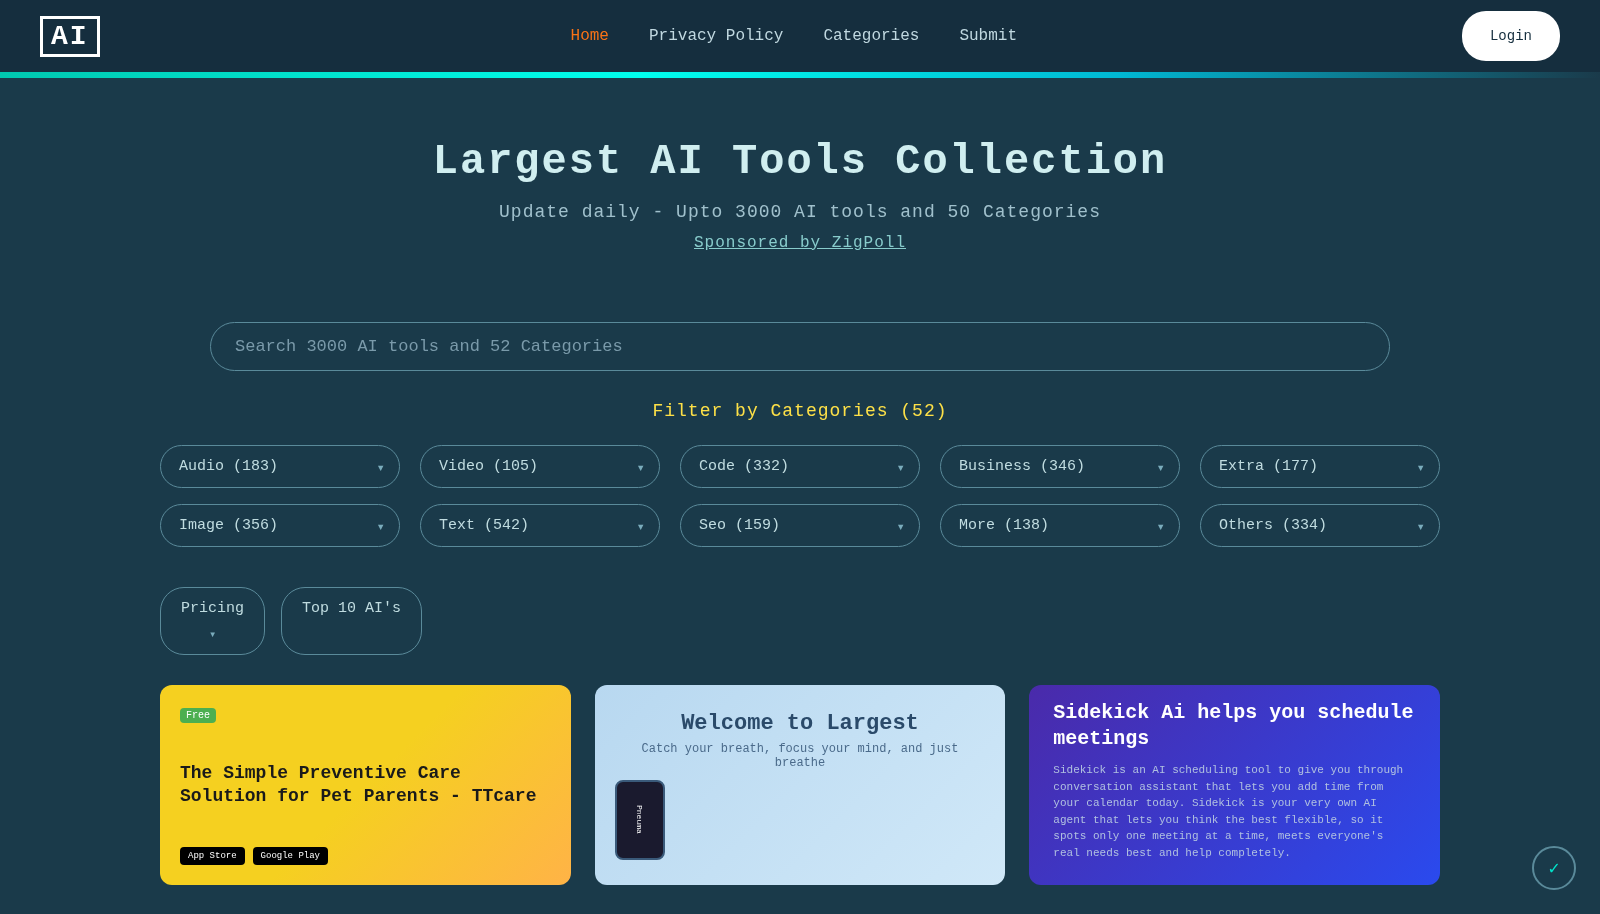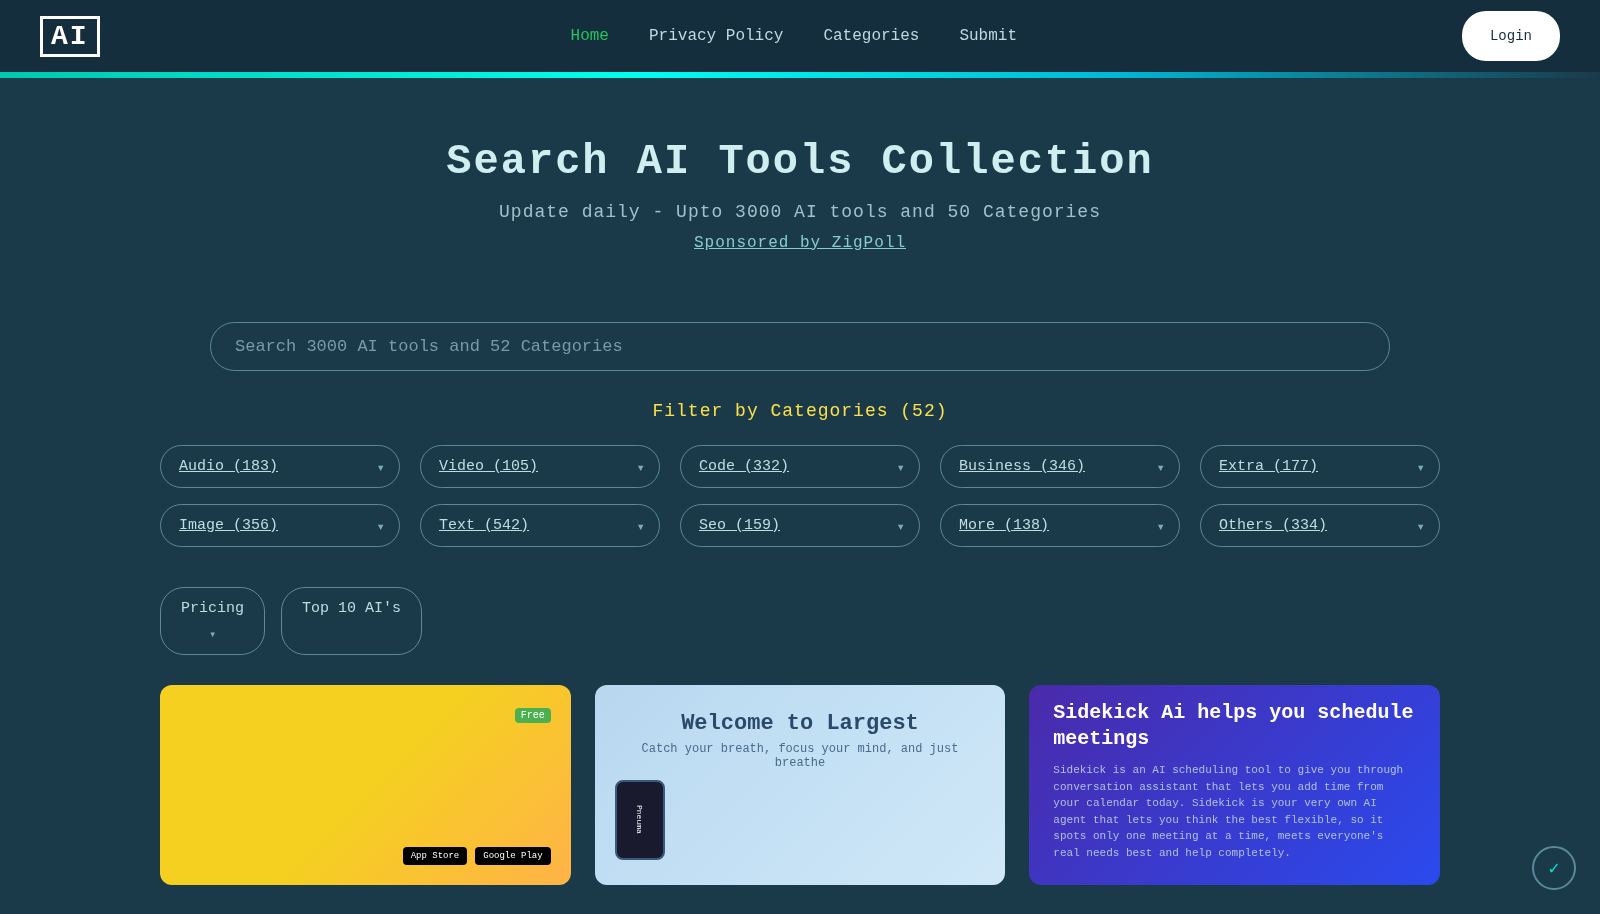--- a/index.html
+++ b/index.html
@@ -35,21 +35,21 @@
       gap: 40px;
       list-style: none;
     }
     .navbar-links li a {
       text-decoration: none;
       color: #c0d8e0;
       font-size: 16px;
       font-family: 'Courier New', monospace;
     }
     .navbar-links li a.active {
-      color: #22c55e;
+      color: #f97316;
       padding-left: 26px;
     }
     .login-btn {
       background: #fff;
       color: #152e3e;
       border: none;
       border-radius: 24px;
       padding: 17px 28px;
       font-size: 14px;
       font-family: 'Courier New', monospace;
@@ -146,21 +146,20 @@
       border: none;
       border-radius: 24px;
       padding: 12px 40px 12px 18px;
       color: #c0dce0;
       font-size: 15px;
       font-family: 'Courier New', monospace;
       cursor: pointer;
       appearance: none;
       -webkit-appearance: none;
       outline: none;
-      text-decoration: underline;
     }
     .category-select-wrapper select option {
       background: #1a3a4a;
       color: #c0dce0;
     }
     .category-select-wrapper::after {
       content: '▾';
       position: absolute;
       right: 14px;
       top: 50%;
@@ -216,21 +215,20 @@
     
     .card-1 {
       background: linear-gradient(135deg, #f5d020 0%, #f5d020 50%, #ffb347 100%);
     }
     .card-1-content {
       padding: 20px;
       height: 100%;
       display: flex;
       flex-direction: column;
       justify-content: space-between;
-      align-items: flex-end;
     }
     .card-1-badge {
       background: #4caf50;
       color: #fff;
       font-size: 10px;
       padding: 2px 6px;
       border-radius: 4px;
       display: inline-block;
       font-family: 'Courier New', monospace;
       width: fit-content;
@@ -343,21 +341,21 @@
     <li><a href="#">Privacy Policy</a></li>
     <li><a href="#">Categories</a></li>
     <li><a href="#">Submit</a></li>
   </ul>
   <button class="login-btn">Login</button>
 </nav>
 
 <div class="gradient-bar"></div>
 
 <section class="hero">
-  <h1 class="hero-title">Search AI Tools Collection</h1>
+  <h1 class="hero-title">Largest AI Tools Collection</h1>
   <p class="hero-subtitle">Update daily - Upto 3000 AI tools and 50 Categories</p>
   <a href="#" class="hero-sponsor">Sponsored by ZigPoll</a>
 </section>
 
 <div class="search-container">
   <input type="text" class="search-input" placeholder="Search 3000 AI tools and 52 Categories" style="">
 </div>
 
 <p class="filter-label">Filter by Categories (52)</p>
 
@@ -426,20 +424,21 @@
   </button>
 </div>
 
 <div class="cards-grid">
 
   <div class="tool-card card-1">
     <div class="card-1-content">
       <div>
         <span class="card-1-badge">Free</span>
       </div>
+      <div class="card-1-title">The Simple Preventive Care Solution for Pet Parents - TTcare</div>
       <div class="card-1-store-buttons">
         <div class="store-btn">App Store</div>
         <div class="store-btn">Google Play</div>
       </div>
     </div>
   </div>
 
   <div class="tool-card card-2">
     <div style="padding: 20px; text-align:center;">
       <div class="card-2-title">Welcome to Largest</div>

